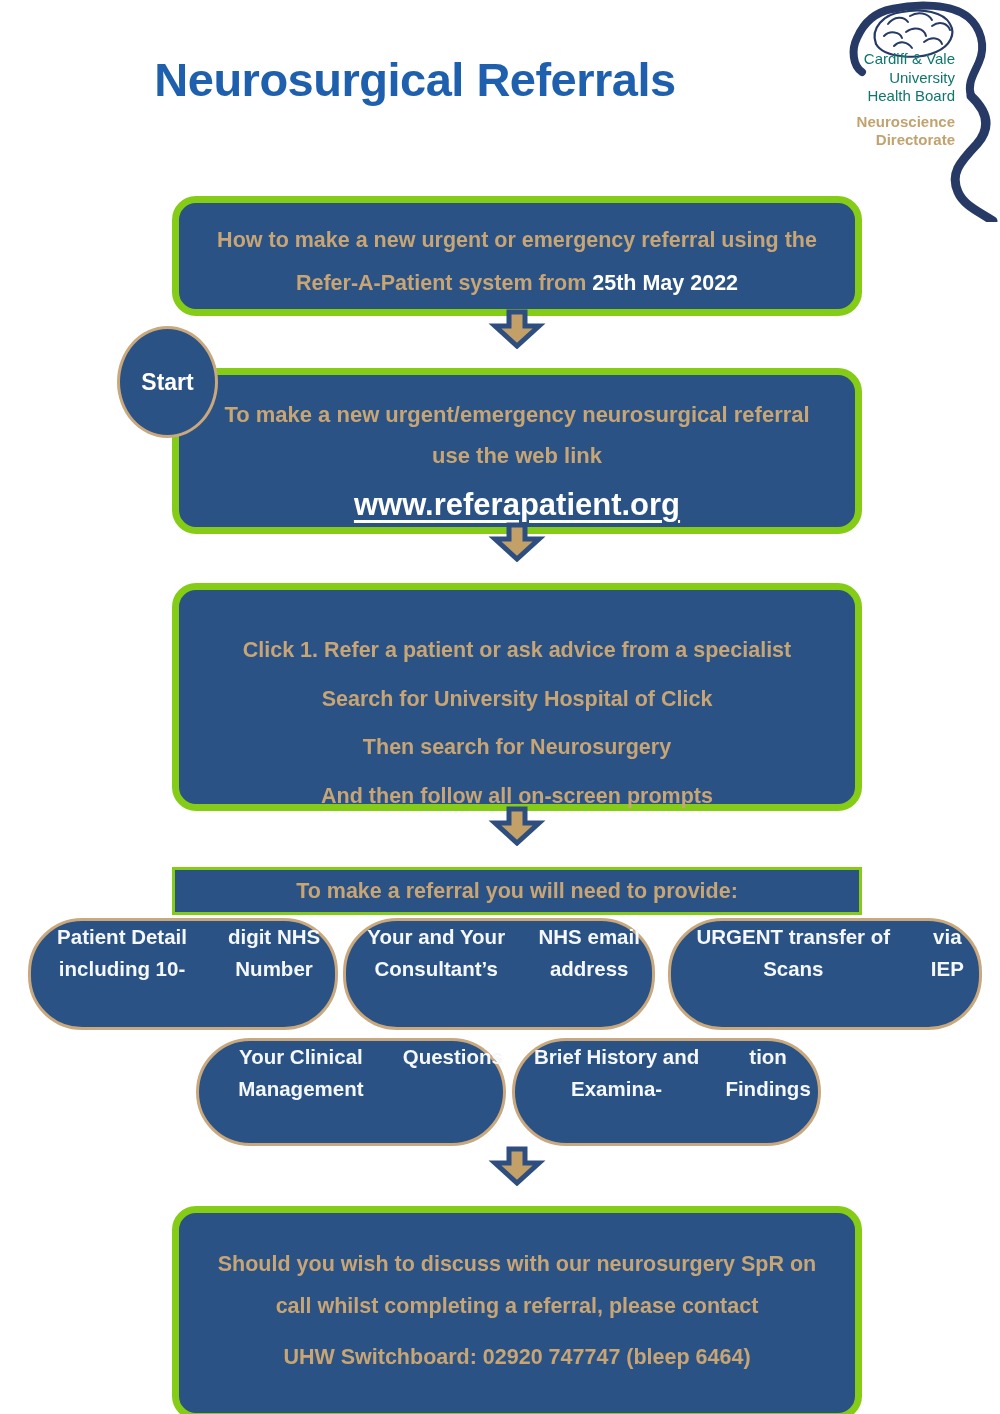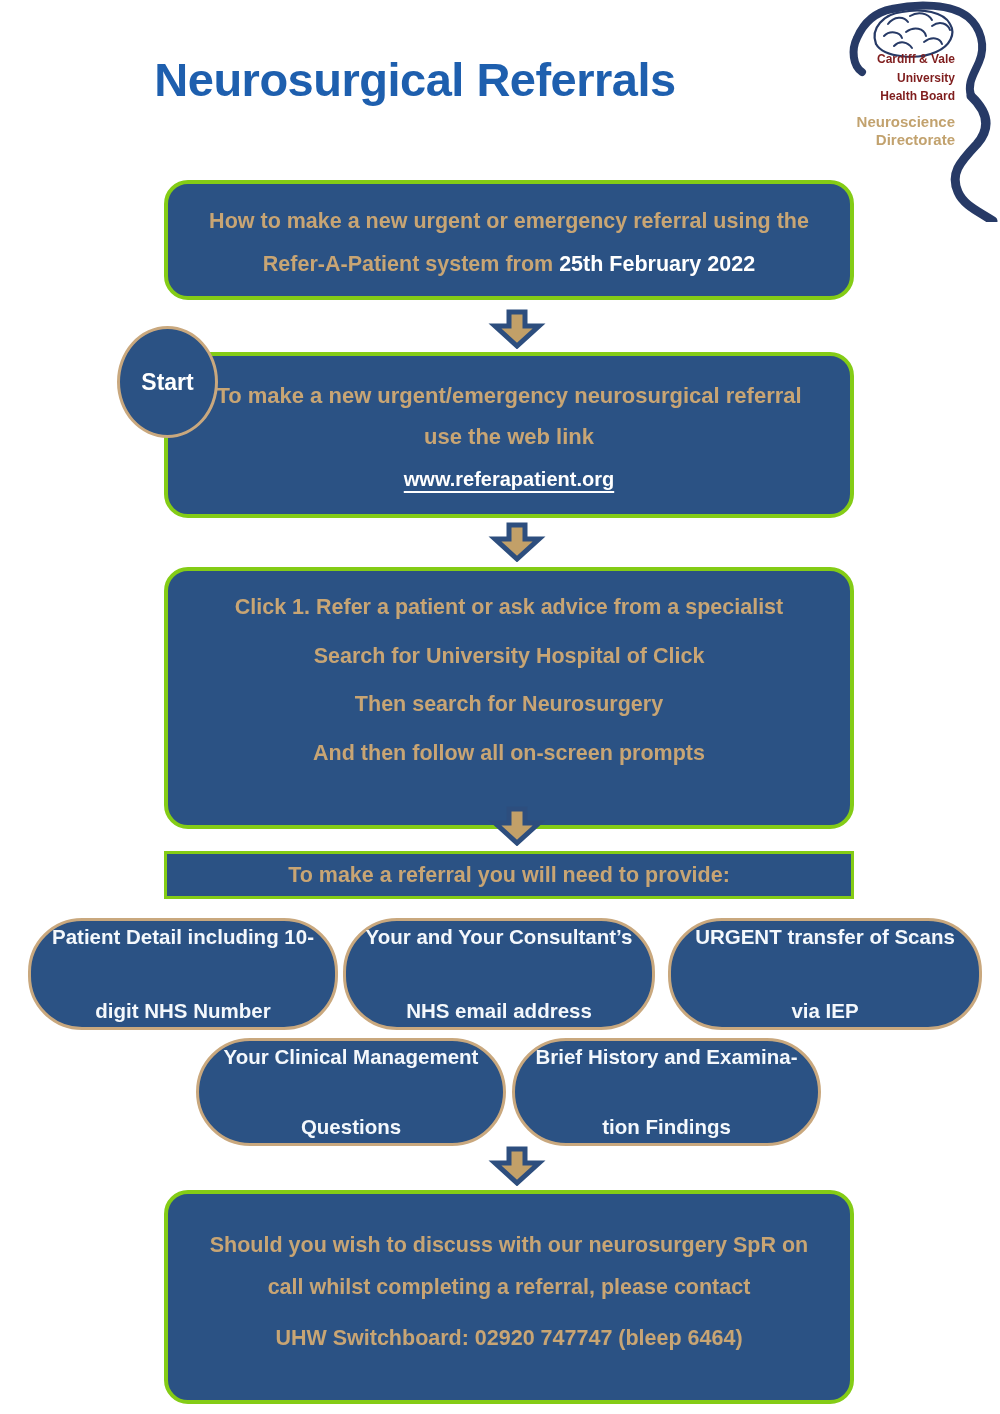--- a/index.html
+++ b/index.html
@@ -11,38 +11,38 @@
   }
   .title {
     position: absolute; top: 52px; left: 0; width: 830px;
     text-align: center; font-size: 47px; font-weight: bold;
     color: #1E5FAE; letter-spacing: -0.5px;
   }
   
   .logo { position: absolute; top: 0; right: 0; width: 172px; height: 222px; }
   .logo svg { position: absolute; top: 0; left: 0; }
   .logo-text { position: absolute; top: 50px; right: 45px; text-align: right; }
-  .org-line  { font-size: 12px; font-weight: bold; color: #7f1d1d; line-height: 18.5px; }
+  .org-line  { font-size: 15px; font-weight: normal; color: #0f766e; line-height: 18.5px; }
   .dept { margin-top: 7px; }
   .dept-line { font-size: 15px; font-weight: bold; color: #C2A26E; line-height: 18.5px; }
   
   .fbox {
-    position: absolute; left: 164px; width: 690px;
-    background: #2B5284; border: 4px solid #84cc16; border-radius: 24px;
-    text-align: center; color: #C8A574; font-weight: bold;
+    position: absolute; left: 172px; width: 690px;
+    background: #2B5284; border: 7px solid #84cc16; border-radius: 24px;
+    text-align: center; color: #C8A574; font-weight: bold; margin-top: 16px;
   }
   .box1 { top: 180px; height: 120px; padding-top: 16px; font-size: 21.5px; }
   .box1 .ln { line-height: 43px; }
   .box2 { top: 352px; height: 166px; padding-top: 19px; font-size: 22px; }
   .box2 .ln { line-height: 41px; }
   .weblink {
-    display: inline-block; margin-top: 11px; color: #ffffff; font-size: 20px;
+    display: inline-block; margin-top: 11px; color: #ffffff; font-size: 31px;
     font-weight: bold; text-decoration: underline; text-underline-offset: 5px;
   }
-  .box3 { top: 567px; height: 262px; padding-top: 12px; font-size: 21.5px; }
+  .box3 { top: 567px; height: 228px; padding-top: 36px; font-size: 21.5px; }
   .box3 .ln { line-height: 48.5px; }
   .bar {
     top: 851px; height: 48px; border-radius: 0; border-width: 3px;
     font-size: 21.5px; line-height: 42px;
   }
   .box5 { top: 1190px; height: 214px; padding-top: 30px; font-size: 21.5px; }
   .box5 .ln { line-height: 42px; }
   .box5 .gap { margin-top: 9px; }
   .hl { color: #ffffff; }
   
@@ -53,21 +53,21 @@
     display: flex; align-items: center; justify-content: center; z-index: 5;
   }
   
   .arrow { position: absolute; left: 487px; width: 60px; height: 40px; }
   .a1 { top: 309px; } .a2 { top: 522px; } .a3 { top: 806px; } .a4 { top: 1146px; }
   
   .bubble {
     position: absolute; height: 112px;
     background: #2B5284; border: 3px solid #C9A87E; border-radius: 54px;
     color: #F4F8FC; font-size: 20.5px; font-weight: bold; text-align: center;
-    display: flex; flex-direction: column; justify-content: space-between;
+    display: flex; justify-content: space-between;
   }
   .bubble .ln { line-height: 32px; }
   .b1 { left: 28px;  top: 918px;  width: 310px; }
   .b2 { left: 343px; top: 918px;  width: 312px; }
   .b3 { left: 668px; top: 918px;  width: 314px; }
   .b4 { left: 196px; top: 1038px; width: 310px; height: 108px; }
   .b5 { left: 512px; top: 1038px; width: 309px; height: 108px; }
 </style>
 </head>
 <body>
@@ -101,21 +101,21 @@
       <div class="org-line">Health Board</div>
       <div class="dept">
         <div class="dept-line">Neuroscience</div>
         <div class="dept-line">Directorate</div>
       </div>
     </div>
   </div>
 
   <div class="fbox box1">
     <div class="ln">How to make a new urgent or emergency referral using the</div>
-    <div class="ln"><span>Refer-A-Patient system from </span><span class="hl">25th February 2022</span></div>
+    <div class="ln"><span>Refer-A-Patient system from </span><span class="hl">25th May 2022</span></div>
   </div>
 
   <svg class="arrow a1" viewBox="0 0 60 40">
     <path d="M 22,3 L 38,3 L 38,17 L 52,17 L 30,37 L 8,17 L 22,17 Z" fill="#C2A068" stroke="#2D4E7E" stroke-width="5" stroke-linejoin="miter"></path>
   </svg>
 
   <div class="start">
     <span>Start</span>
   </div>
 

